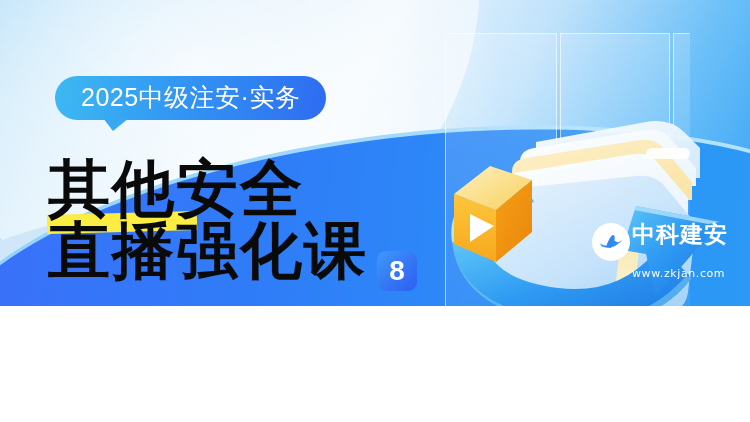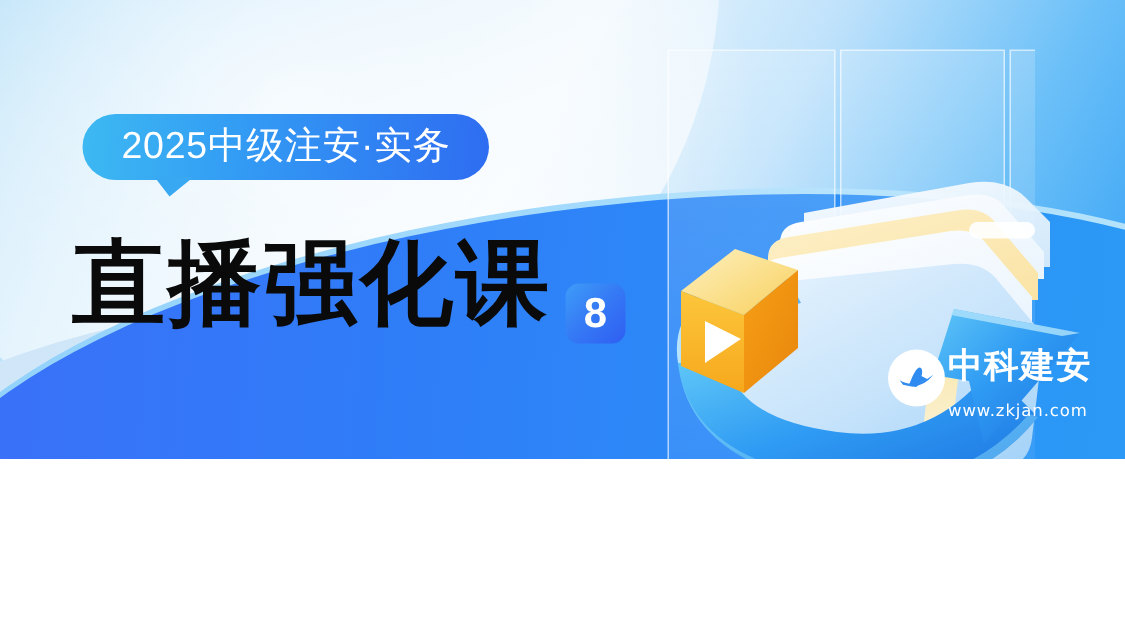--- a/index.html
+++ b/index.html
@@ -184,21 +184,21 @@
   .logo-mark svg { display: block; width: 30px; height: 30px; }
   .logo-text { line-height: 1; }
   .logo-name {
     color: #ffffff;
     font-size: 23px;
     font-weight: bold;
     letter-spacing: 1px;
     font-family: "DejaVu Sans", "Liberation Sans", sans-serif;
   }
   .logo-url {
-    margin-top: 12px;
+    margin-top: 22px;
     color: #ffffff;
     font-size: 11px;
     letter-spacing: 0.6px;
     font-family: "DejaVu Sans", "Liberation Sans", sans-serif;
   }
 </style>
 </head>
 <body>
 
 <div class="banner">
@@ -296,20 +296,24 @@
 
   <div class="pill-wrap">
     <div class="pill">
       <span>2025中级注安·实务</span>
       <span class="pill-tail"></span>
     </div>
   </div>
 
   <div class="headline">
     <div class="title-row">
+      <span class="highlight-bar"></span>
+      <span class="title-text">其他安全</span>
+    </div>
+    <div class="title-row">
       <span class="title-text">直播强化课</span><span class="num-badge">8</span>
     </div>
   </div>
 
   <div class="logo">
     <div class="logo-mark">
       <svg viewBox="0 0 40 40" xmlns="http://www.w3.org/2000/svg">
         <circle cx="20" cy="20" r="19" fill="#ffffff"></circle>
         <path d="M13 27 Q20 8 24 11 Q26 13 24 20 L20 28 Z" fill="#2f8bf0"></path>
         <path d="M5 22 Q18 30 35 17 Q24 31 8 26 Z" fill="#2f8bf0"></path>

